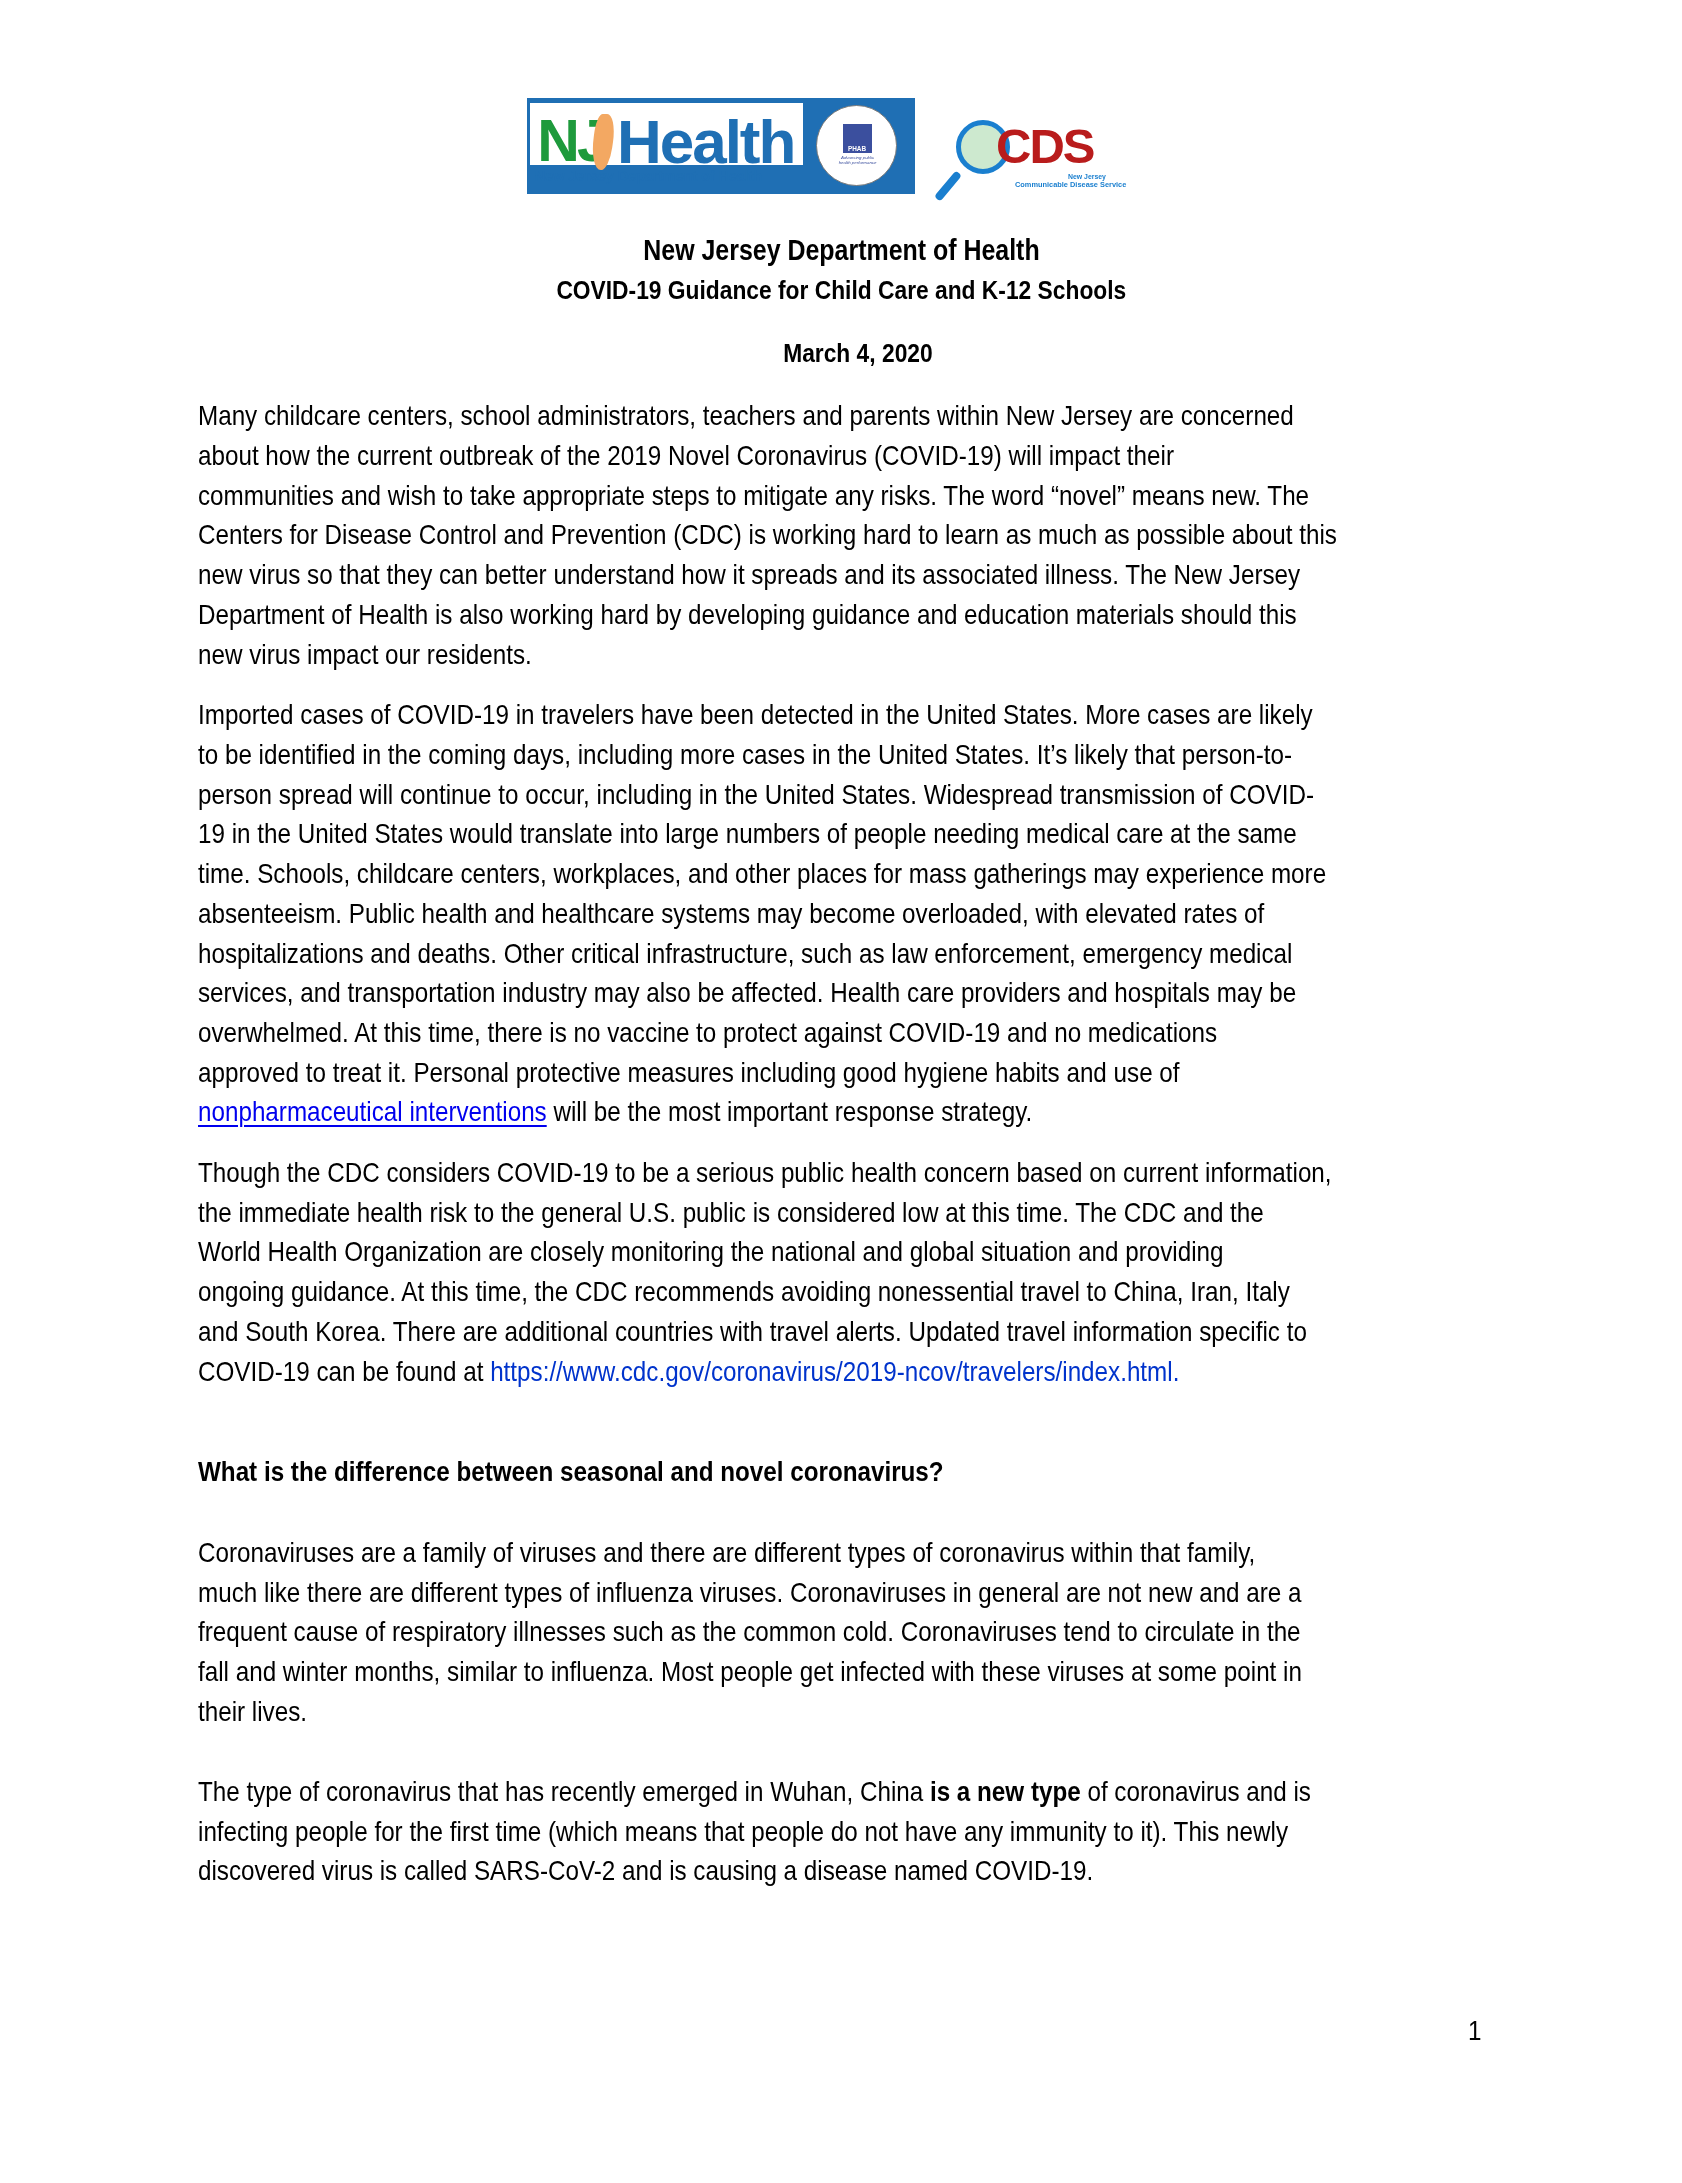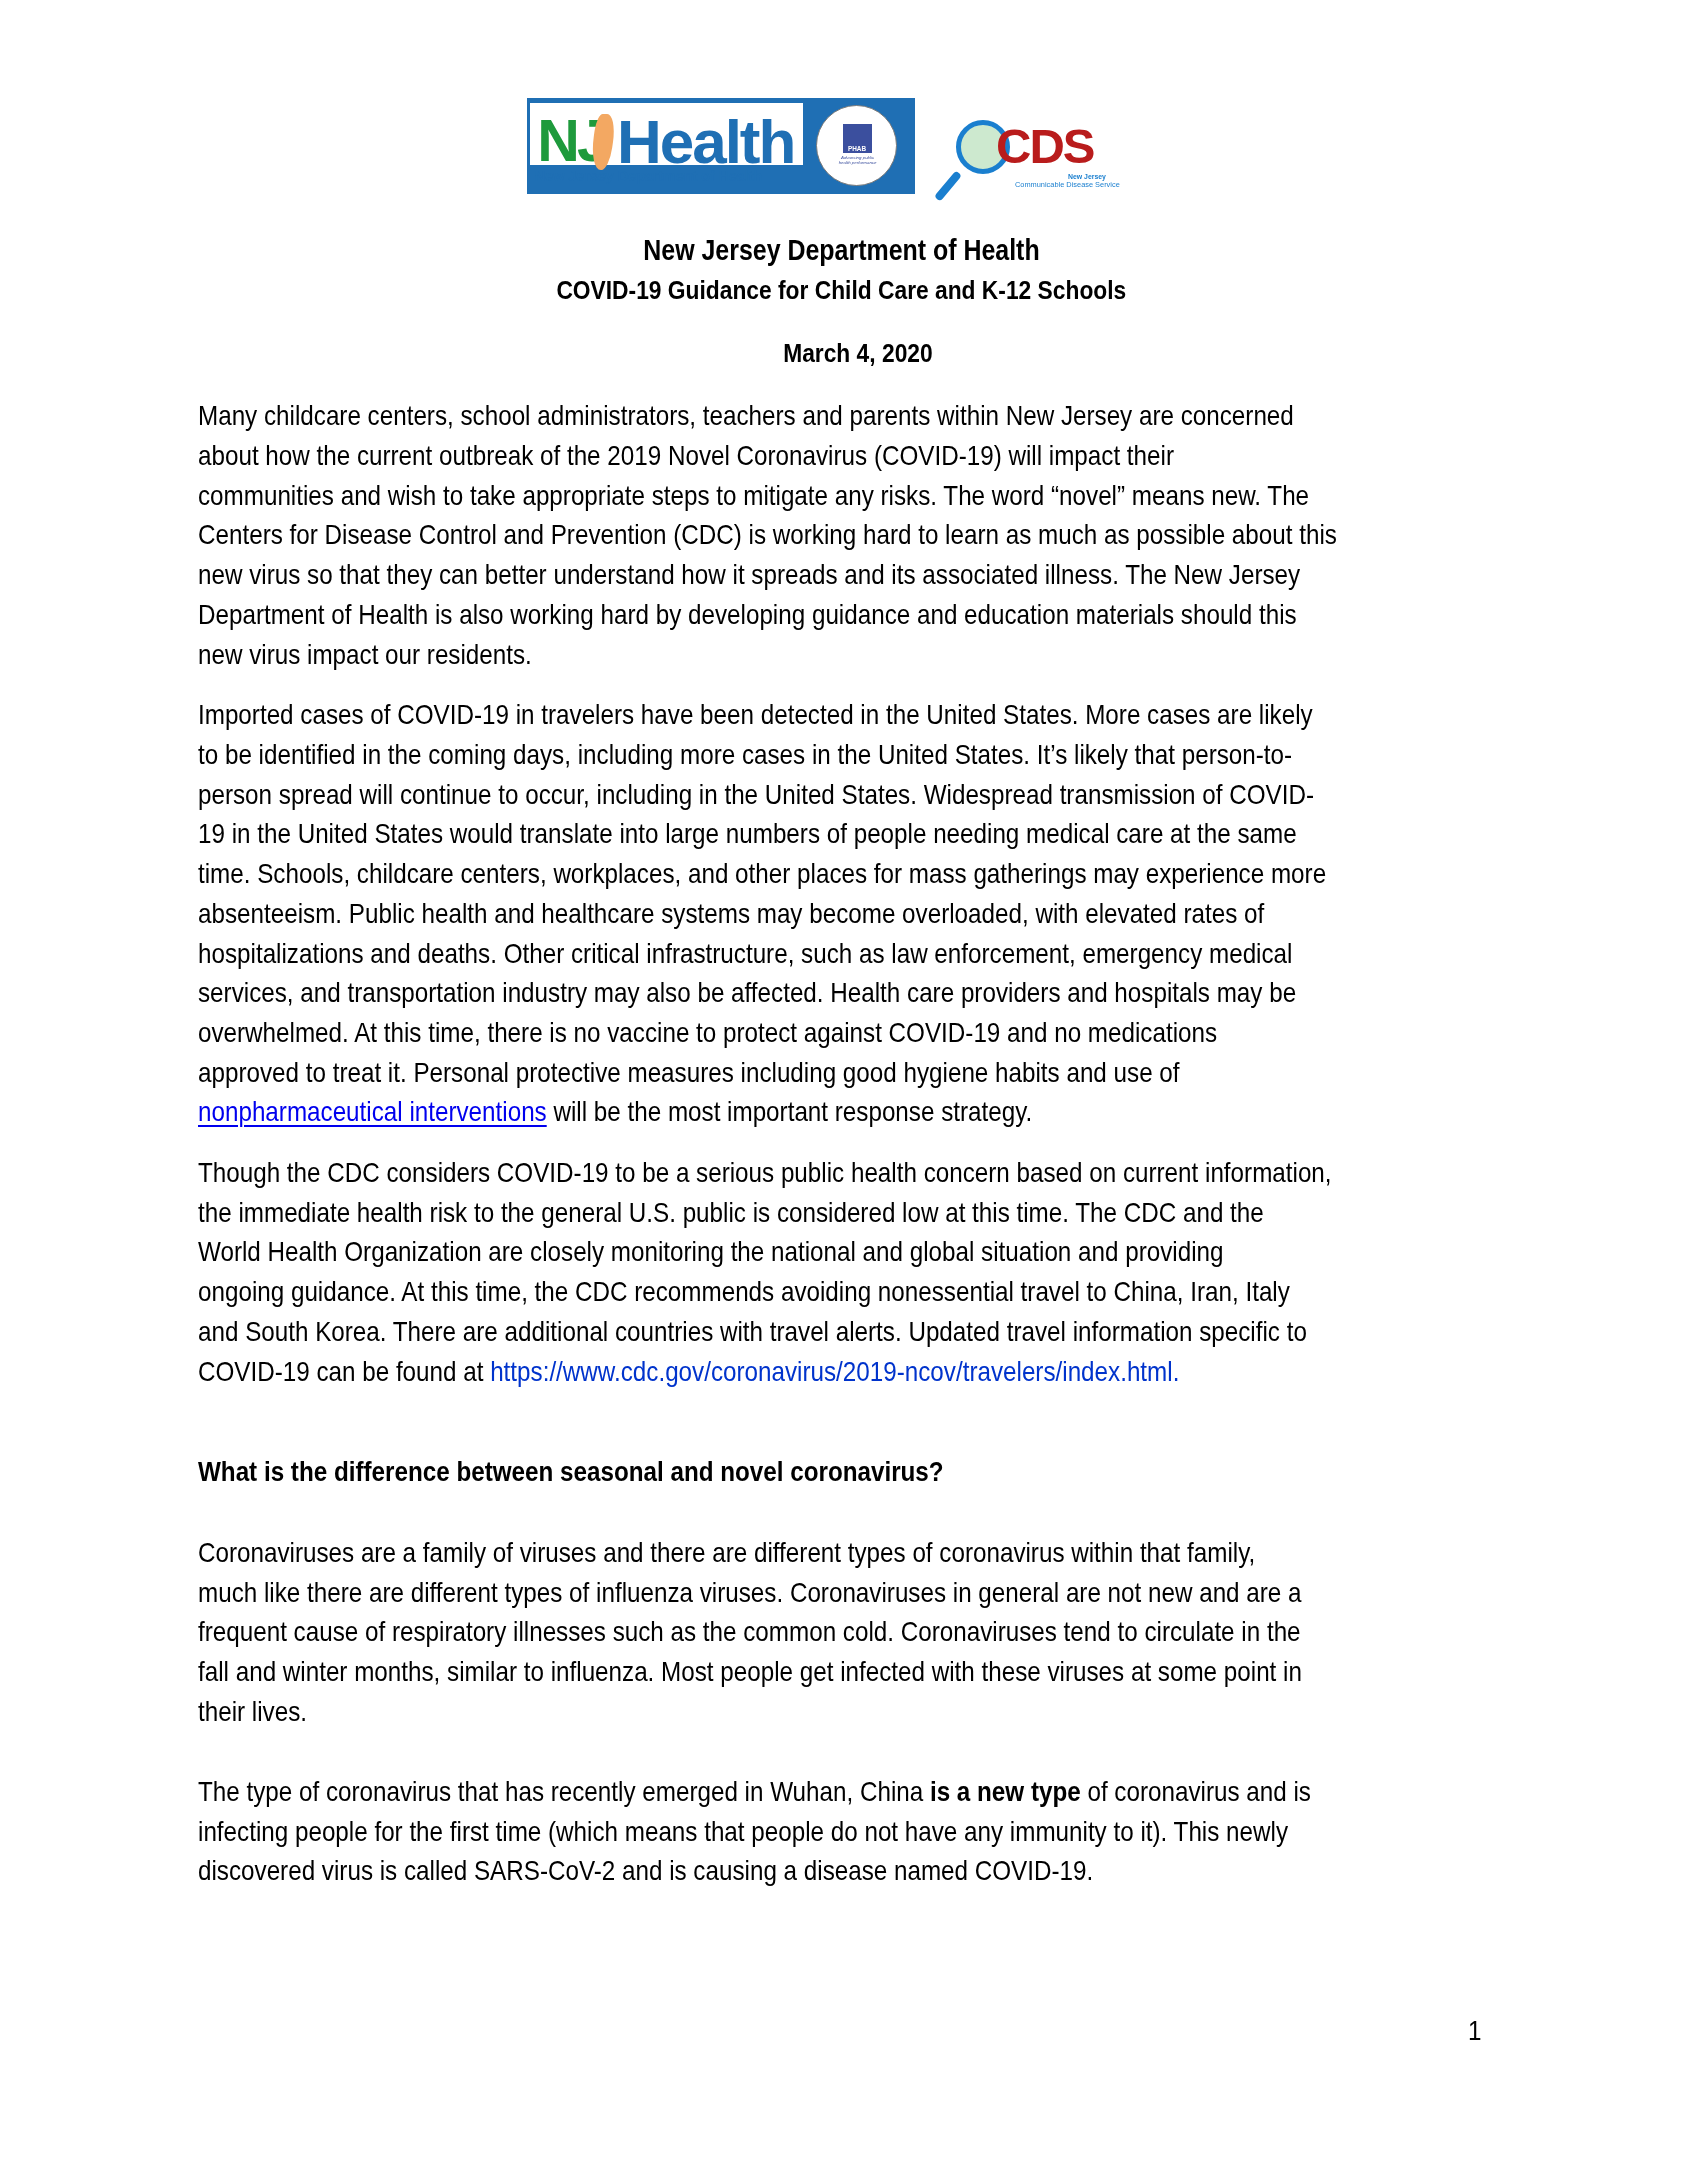--- a/index.html
+++ b/index.html
@@ -15,21 +15,21 @@
   .logo-njh .sub { position: absolute; left: 4.9px; top: 65px; font-weight: bold; font-size: 14.7px; color: #1f6fb4; white-space: nowrap; letter-spacing: -0.2px; }
   .logo-njh .seal { position: absolute; left: 289px; top: 6.9px; width: 81px; height: 81px; border-radius: 50%; background: #fff; border: 1.5px solid #7a7a7a; box-sizing: border-box; }
   .logo-njh .seal .phab { position: absolute; left: 25.5px; top: 18.6px; width: 29px; height: 29px; background: #3b4f9e; color: #fff; font-size: 6.4px; font-weight: bold; text-align: center; line-height: 49px; }
   .logo-njh .seal .seal-text { position: absolute; left: 19.6px; top: 49px; width: 42px; font-size: 4.4px; color: #3b4f9e; text-align: center; font-style: italic; }
 
   .logo-cds { position: absolute; left: 941px; top: 115px; width: 211px; height: 83px; }
   .logo-cds .lens { position: absolute; left: 14.7px; top: 4.9px; width: 54px; height: 54px; border-radius: 50%; border: 5.9px solid #1a7fcf; background: #cde9cf; box-sizing: border-box; }
   .logo-cds .handle { position: absolute; left: 2.5px; top: 54px; width: 7.8px; height: 34px; background: #1a7fcf; transform: rotate(40deg); border-radius: 3.9px; }
   .logo-cds .cds { position: absolute; left: 55px; top: 7.4px; font-weight: bold; font-size: 49px; color: #b91c1c; line-height: 49px; letter-spacing: -2px; }
   .logo-cds .nj-sub { position: absolute; left: 127px; top: 58px; font-size: 6.9px; font-weight: bold; color: #1a7fcf; }
-  .logo-cds .cds-sub { position: absolute; left: 74px; top: 65px; font-size: 7.4px; font-weight: normal; color: #1a7fcf; white-space: nowrap; }
+  .logo-cds .cds-sub { position: absolute; left: 74px; top: 65px; font-size: 7.4px; font-weight: bold; color: #1a7fcf; white-space: nowrap; }
 
   
   .title { position: absolute; left: 0; width: 1683px; text-align: center; font-weight: bold; white-space: nowrap; }
   .t1 { top: 234px; font-size: 29px; }
   .t2 { top: 275px; font-size: 26.5px; }
   .t3 { top: 338px; font-size: 26.5px; padding-left: 16px; }
   .title span { display: inline-block; transform: scaleX(0.86); }
 
   
   .line { position: absolute; left: 198px; white-space: nowrap; font-size: 28px; line-height: 34px; transform-origin: 0 50%; transform: scaleX(0.865); }

